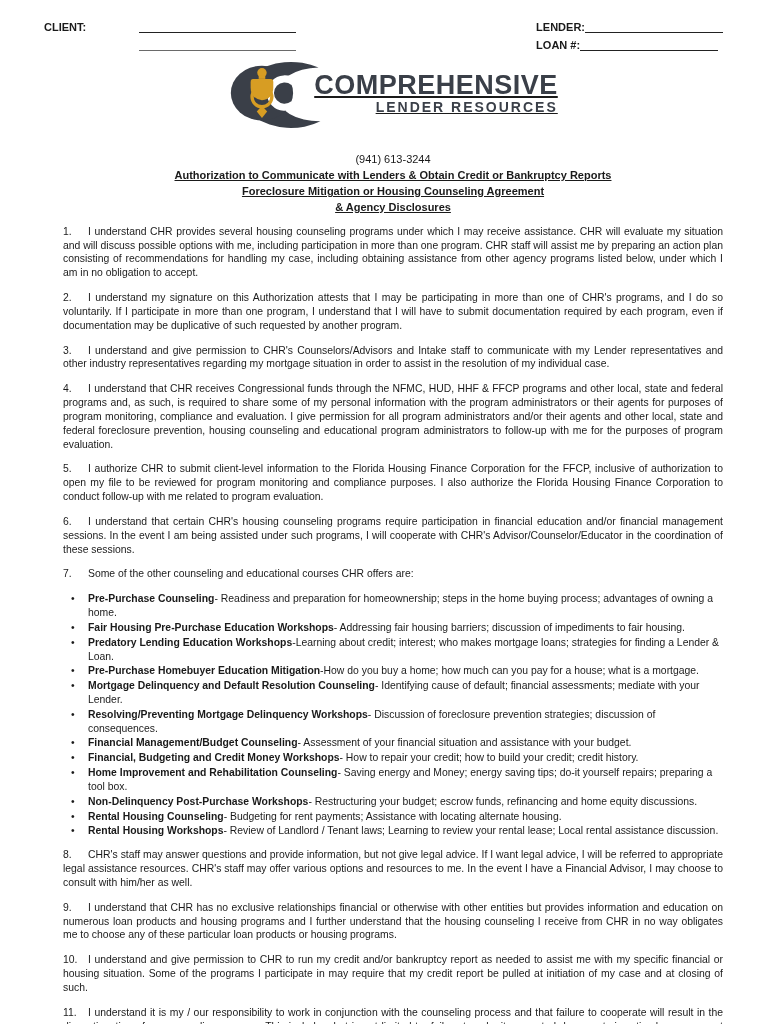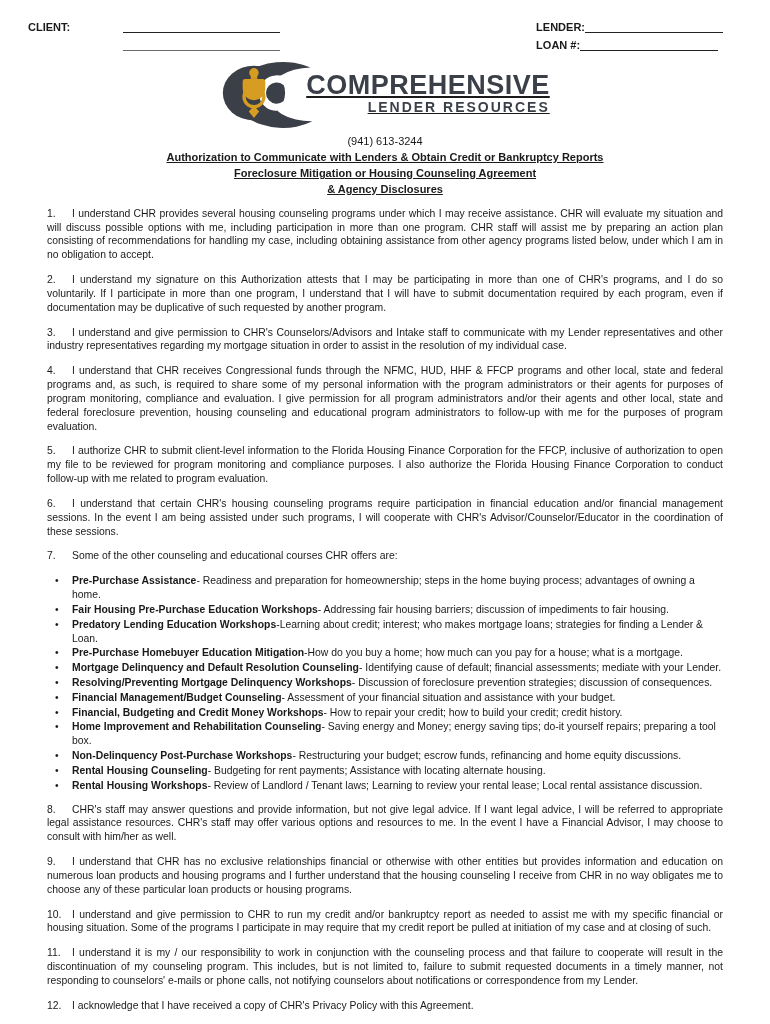--- a/index.html
+++ b/index.html
@@ -1,36 +1,36 @@
 <!DOCTYPE html>
 <html><head>
 <meta charset="utf-8">
 <style>
   html,body{margin:0;padding:0;background:#ffffff;}
   body{width:770px;height:1024px;font-family:"Liberation Sans",sans-serif;color:#1a1a1a;overflow:hidden;}
-  .page{box-sizing:border-box;width:770px;height:820px;padding:20px 47px 0 47px;}
+  .page{box-sizing:border-box;width:770px;height:820px;padding:20px 47px 0 63px;}
 
   
   .hdr{display:flex;justify-content:space-between;margin-left:-19px;}
   .hdr-col{font-size:11px;}
   .hdr-row{display:flex;align-items:flex-end;margin-bottom:5px;}
   .hdr-label{font-weight:bold;white-space:nowrap;}
   .hdr-left .hdr-label{width:67px;}
   .fline{border-bottom:1.5px solid #222;height:12px;}
   .hdr-left .fline{width:157px;margin-left:28px;}
   .fline.addr2{border-bottom-color:#6a6a6a;}
   .hdr-right .fline{width:138px;}
   .hdr-right .hdr-row{justify-content:flex-start;}
 
   
   .logo-wrap{display:flex;justify-content:center;align-items:center;margin-top:0px;text-decoration:underline;}
   .logo-text{margin-left:-14px;position:relative;z-index:1;}
   .logo-name{font-weight:bold;font-size:27px;line-height:1;color:#3a3f48;letter-spacing:.5px;}
   .logo-sub{font-weight:bold;font-size:14px;line-height:1.15;color:#3a3f48;letter-spacing:2px;text-align:right;}
-  .phone{text-align:center;font-size:11px;margin-top:3px;}
+  .phone{text-align:center;font-size:11px;margin-top:21px;}
   .titles{text-align:center;font-size:11px;font-weight:bold;margin-top:3px;line-height:1.45;}
   .titles div{text-decoration:underline;}
 
   
   .doc{font-size:10.4px;line-height:1.33;margin-top:9px;}
   .para{text-align:justify;margin:0 0 11px 0;}
   .pnum{display:inline-block;width:25px;}
   .blist{list-style:none;margin:0 0 10px 0;padding:0;}
   .blist li{position:relative;padding-left:25px;margin-bottom:1px;text-align:left;}
   .blist li .bdot{position:absolute;left:8px;top:0;}
@@ -99,21 +99,21 @@
 
     <p class="para"><span class="pnum">1.</span><span>I understand CHR provides several housing counseling programs under which I may receive assistance.  CHR will evaluate my situation and will discuss possible options with me, including participation in more than one program.  CHR staff will assist me by preparing an action plan consisting of recommendations for handling my case, including obtaining assistance from other agency programs listed below, under which I am in no obligation to accept.</span></p>
     <p class="para"><span class="pnum">2.</span><span>I understand my signature on this Authorization attests that I may be participating in more than one of CHR's programs, and I do so voluntarily.  If I participate in more than one program, I understand that I will have to submit documentation required by each program, even if documentation may be duplicative of such requested by another program.</span></p>
     <p class="para"><span class="pnum">3.</span><span>I understand and give permission to CHR's Counselors/Advisors and Intake staff to communicate with my Lender representatives and other industry representatives regarding my mortgage situation in order to assist in the resolution of my individual case.</span></p>
     <p class="para"><span class="pnum">4.</span><span>I understand that CHR receives Congressional funds through the NFMC, HUD, HHF &amp; FFCP programs and other local, state and federal programs and, as such, is required to share some of my personal information with the program administrators or their agents for purposes of program monitoring, compliance and evaluation.  I give permission for all program administrators and/or their agents and other local, state and federal foreclosure prevention, housing counseling and educational program administrators to follow-up with me for the purposes of program evaluation.</span></p>
     <p class="para"><span class="pnum">5.</span><span>I authorize CHR to submit client-level information to the Florida Housing Finance Corporation for the FFCP, inclusive of authorization to open my file to be reviewed for program monitoring and compliance purposes.  I also authorize the Florida Housing Finance Corporation to conduct follow-up with me related to program evaluation.</span></p>
     <p class="para"><span class="pnum">6.</span><span>I understand that certain CHR's housing counseling programs require participation in financial education and/or financial management sessions.  In the event I am being assisted under such programs, I will cooperate with CHR's Advisor/Counselor/Educator in the coordination of these sessions.</span></p>
     <p class="para"><span class="pnum">7.</span><span>Some of the other counseling and educational courses CHR offers are:</span></p>
 
     <ul class="blist">
-      <li><span class="bdot">•</span><b>Pre-Purchase Assistance</b><span>- Readiness and preparation for homeownership; steps in the home buying process; advantages of owning a home.</span></li>
+      <li><span class="bdot">•</span><b>Pre-Purchase Counseling</b><span>- Readiness and preparation for homeownership; steps in the home buying process; advantages of owning a home.</span></li>
       <li><span class="bdot">•</span><b>Fair Housing Pre-Purchase Education Workshops</b><span>- Addressing fair housing barriers; discussion of impediments to fair housing.</span></li>
       <li><span class="bdot">•</span><b>Predatory Lending Education Workshops</b><span>-Learning about credit; interest; who makes mortgage loans; strategies for finding a Lender &amp; Loan.</span></li>
       <li><span class="bdot">•</span><b>Pre-Purchase Homebuyer Education Mitigation</b><span>-How do you buy a home; how much can you pay for a house; what is a mortgage.</span></li>
       <li><span class="bdot">•</span><b>Mortgage Delinquency and Default Resolution Counseling</b><span>- Identifying cause of default; financial assessments; mediate with your Lender.</span></li>
       <li><span class="bdot">•</span><b>Resolving/Preventing Mortgage Delinquency Workshops</b><span>- Discussion of foreclosure prevention strategies; discussion of consequences.</span></li>
       <li><span class="bdot">•</span><b>Financial Management/Budget Counseling</b><span>- Assessment of your financial situation and assistance with your budget.</span></li>
       <li><span class="bdot">•</span><b>Financial, Budgeting and Credit Money Workshops</b><span>- How to repair your credit; how to build your credit; credit history.</span></li>
       <li><span class="bdot">•</span><b>Home Improvement and Rehabilitation Counseling</b><span>- Saving energy and Money; energy saving tips; do-it yourself repairs; preparing a tool box.</span></li>
       <li><span class="bdot">•</span><b>Non-Delinquency Post-Purchase Workshops</b><span>- Restructuring your budget; escrow funds, refinancing and home equity discussions.</span></li>
       <li><span class="bdot">•</span><b>Rental Housing Counseling</b><span>- Budgeting for rent payments; Assistance with locating alternate housing.</span></li>

